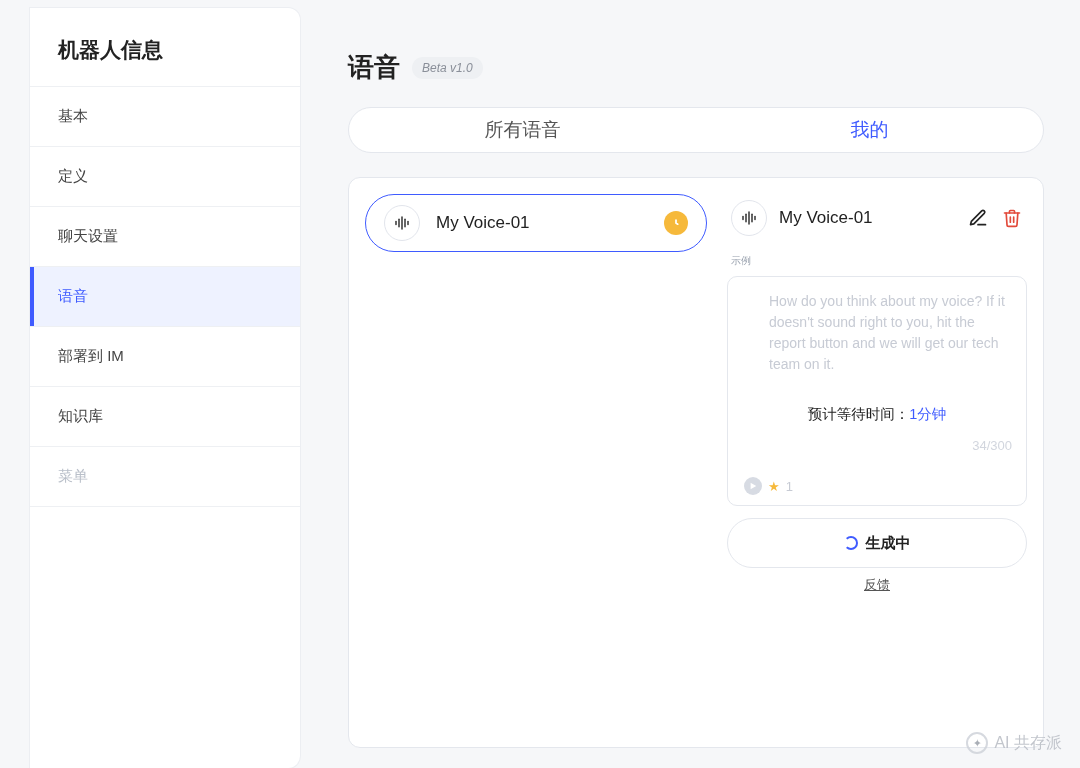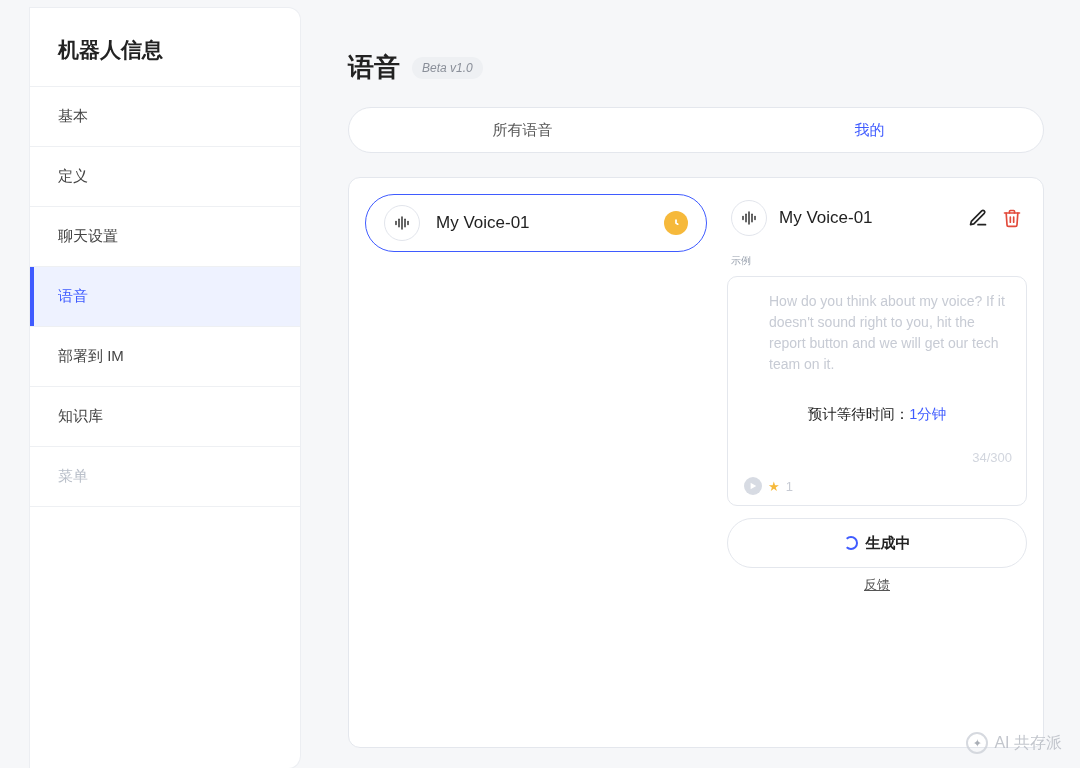--- a/index.html
+++ b/index.html
@@ -69,21 +69,21 @@
     border: 1px solid #e4e7ed;
     border-radius: 999px;
     display: flex;
     height: 46px;
     margin-bottom: 24px;
     background: #fff;
   }
   .tab {
     flex: 1;
     display: flex; align-items: center; justify-content: center;
-    font-size: 15px;
+    font-size: 19px;
     color: #555;
     cursor: pointer;
   }
   .tab.active { color: #3f5bff; }
 
   .panel {
     flex: 1;
     border: 1px solid #e4e7ed;
     border-radius: 12px;
     background: #fff;
@@ -154,21 +154,21 @@
     display: flex; flex-direction: column;
   }
   .example-text { color: #c7cbd4; font-size: 14px; line-height: 1.5; margin-left: 25px; }
   .wait-row {
     margin-top: 30px;
     text-align: center;
     font-size: 14.5px;
   }
   .wait-value { color: #3f5bff; }
   .counter {
-    position: absolute; right: 14px; bottom: 40px;
+    position: absolute; right: 14px; bottom: 52px;
     color: #d2d6de; font-size: 13px;
   }
   .play-row {
     display: flex; align-items: center; gap: 6px;
     margin-top: auto; padding-top: 10px;
   }
   .play-icon {
     width: 18px; height: 18px; border-radius: 50%;
     background: #d7dbe3;
     display: flex; align-items: center; justify-content:center;

